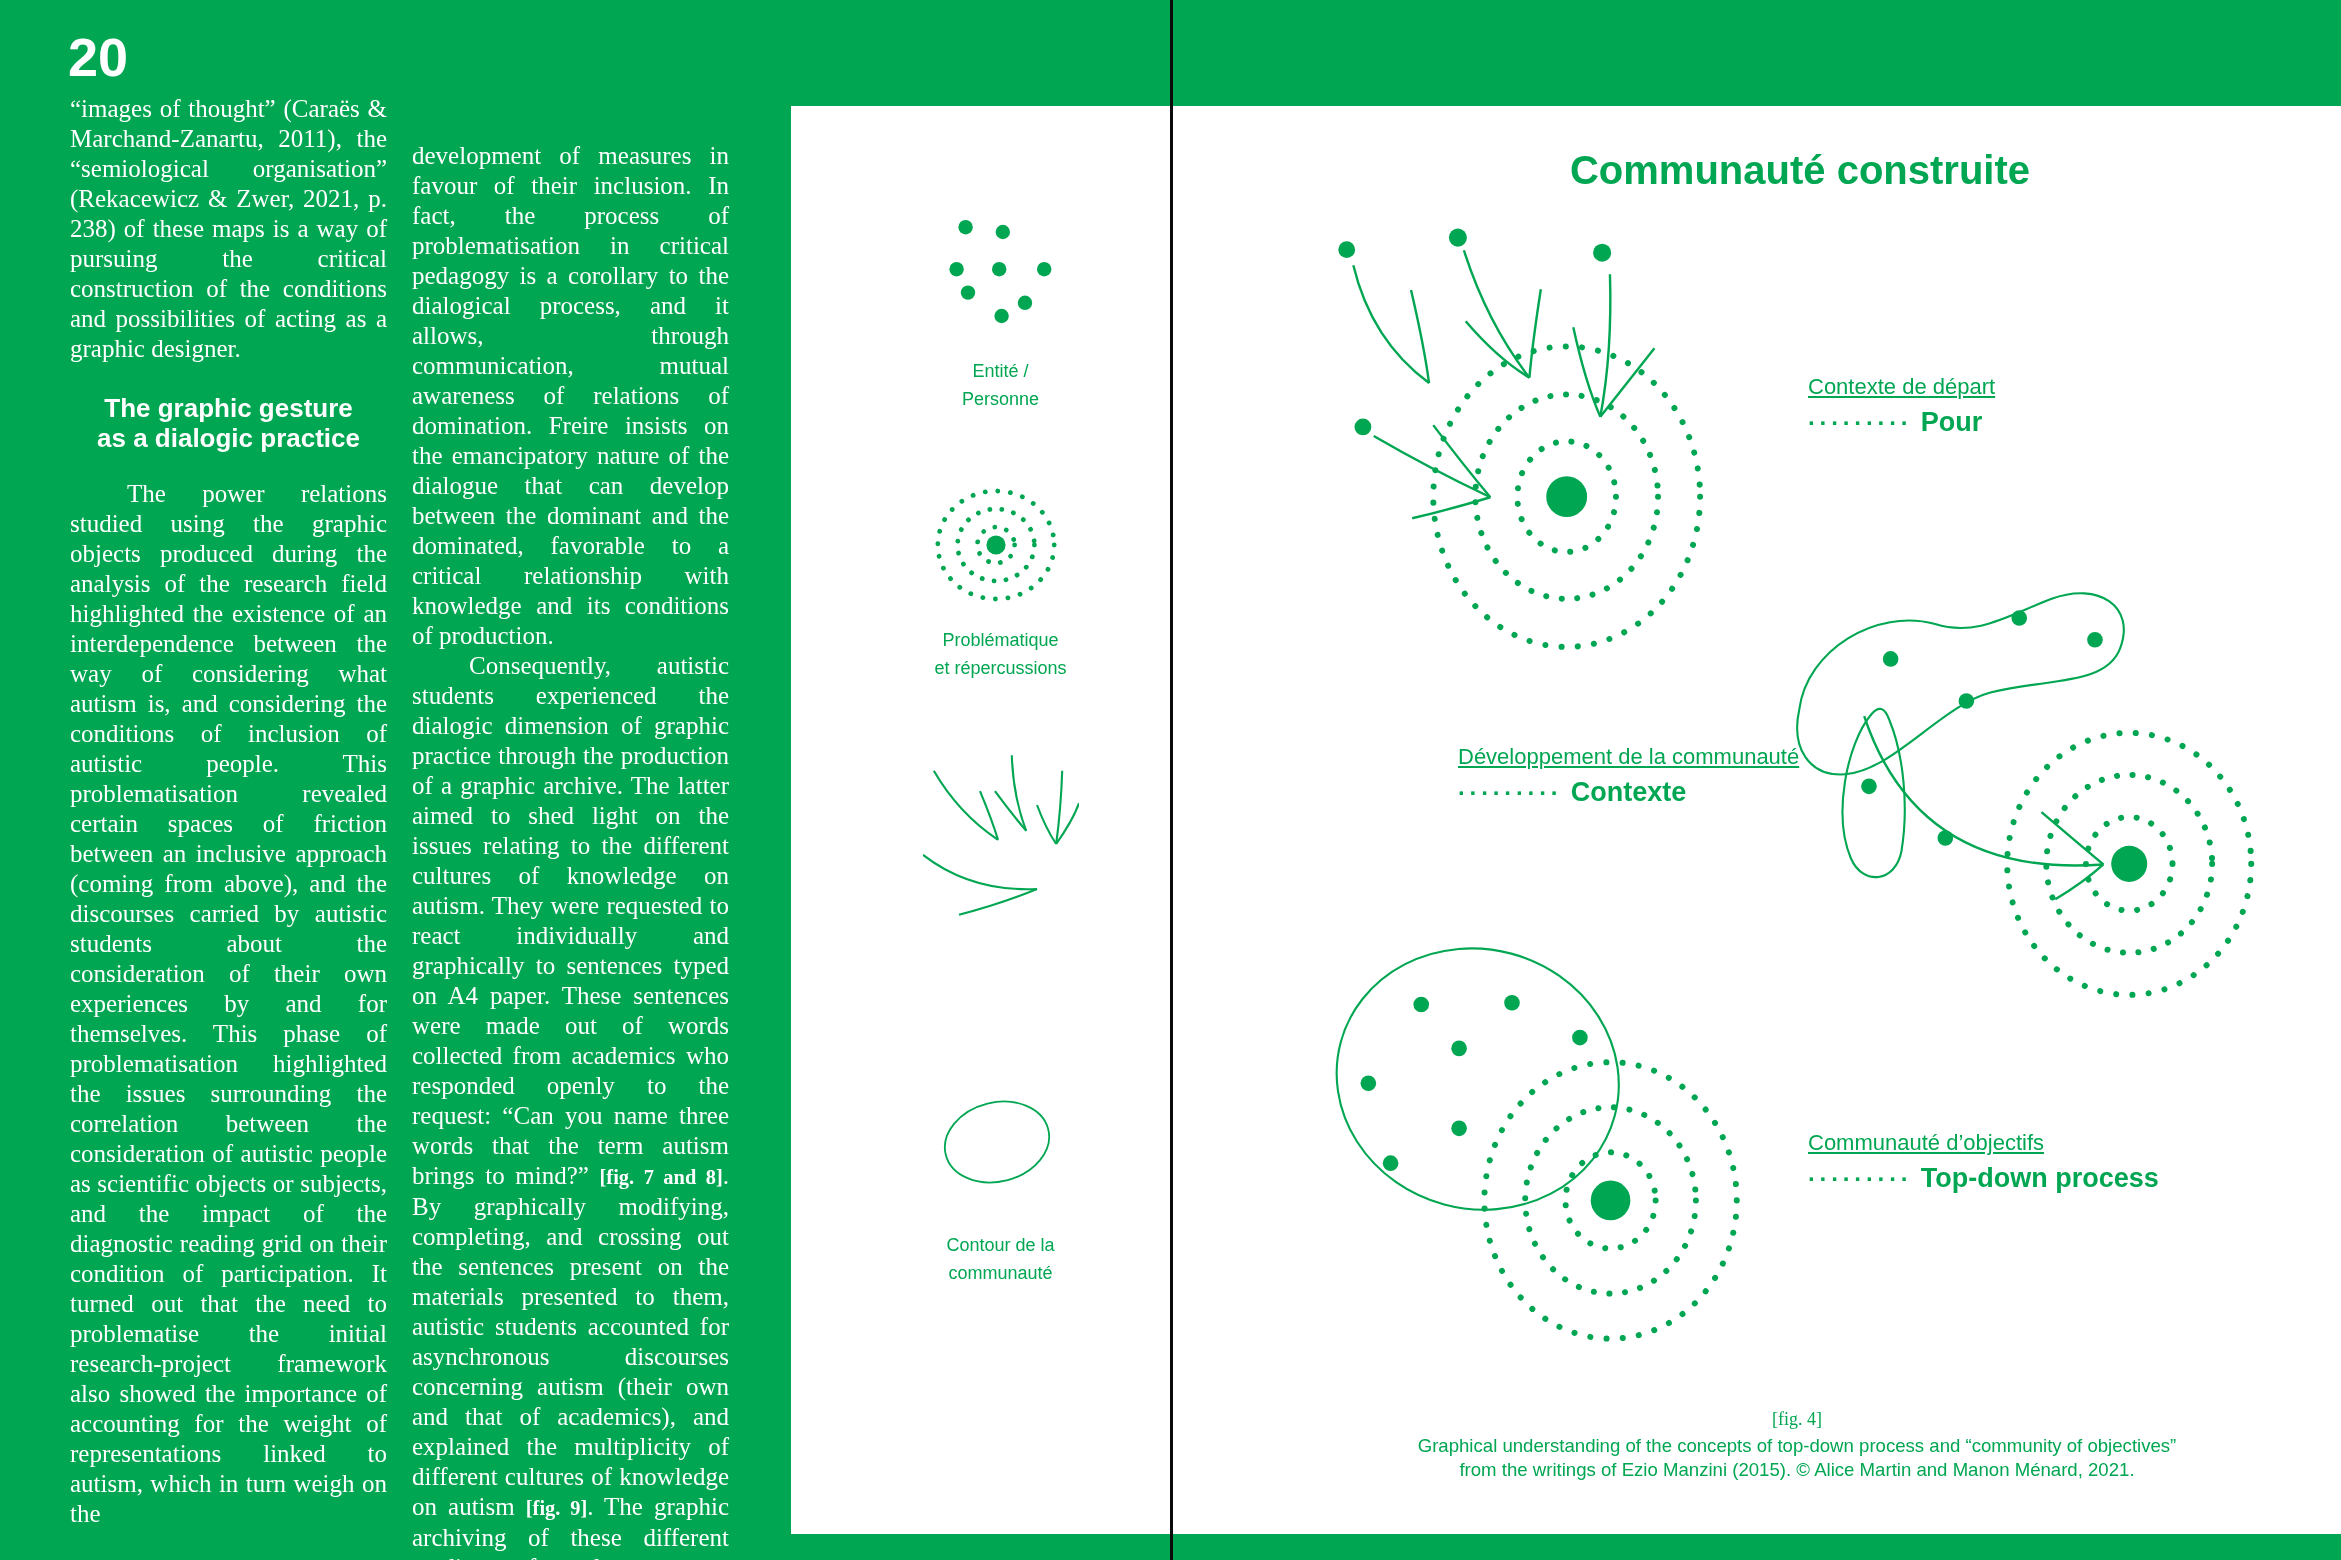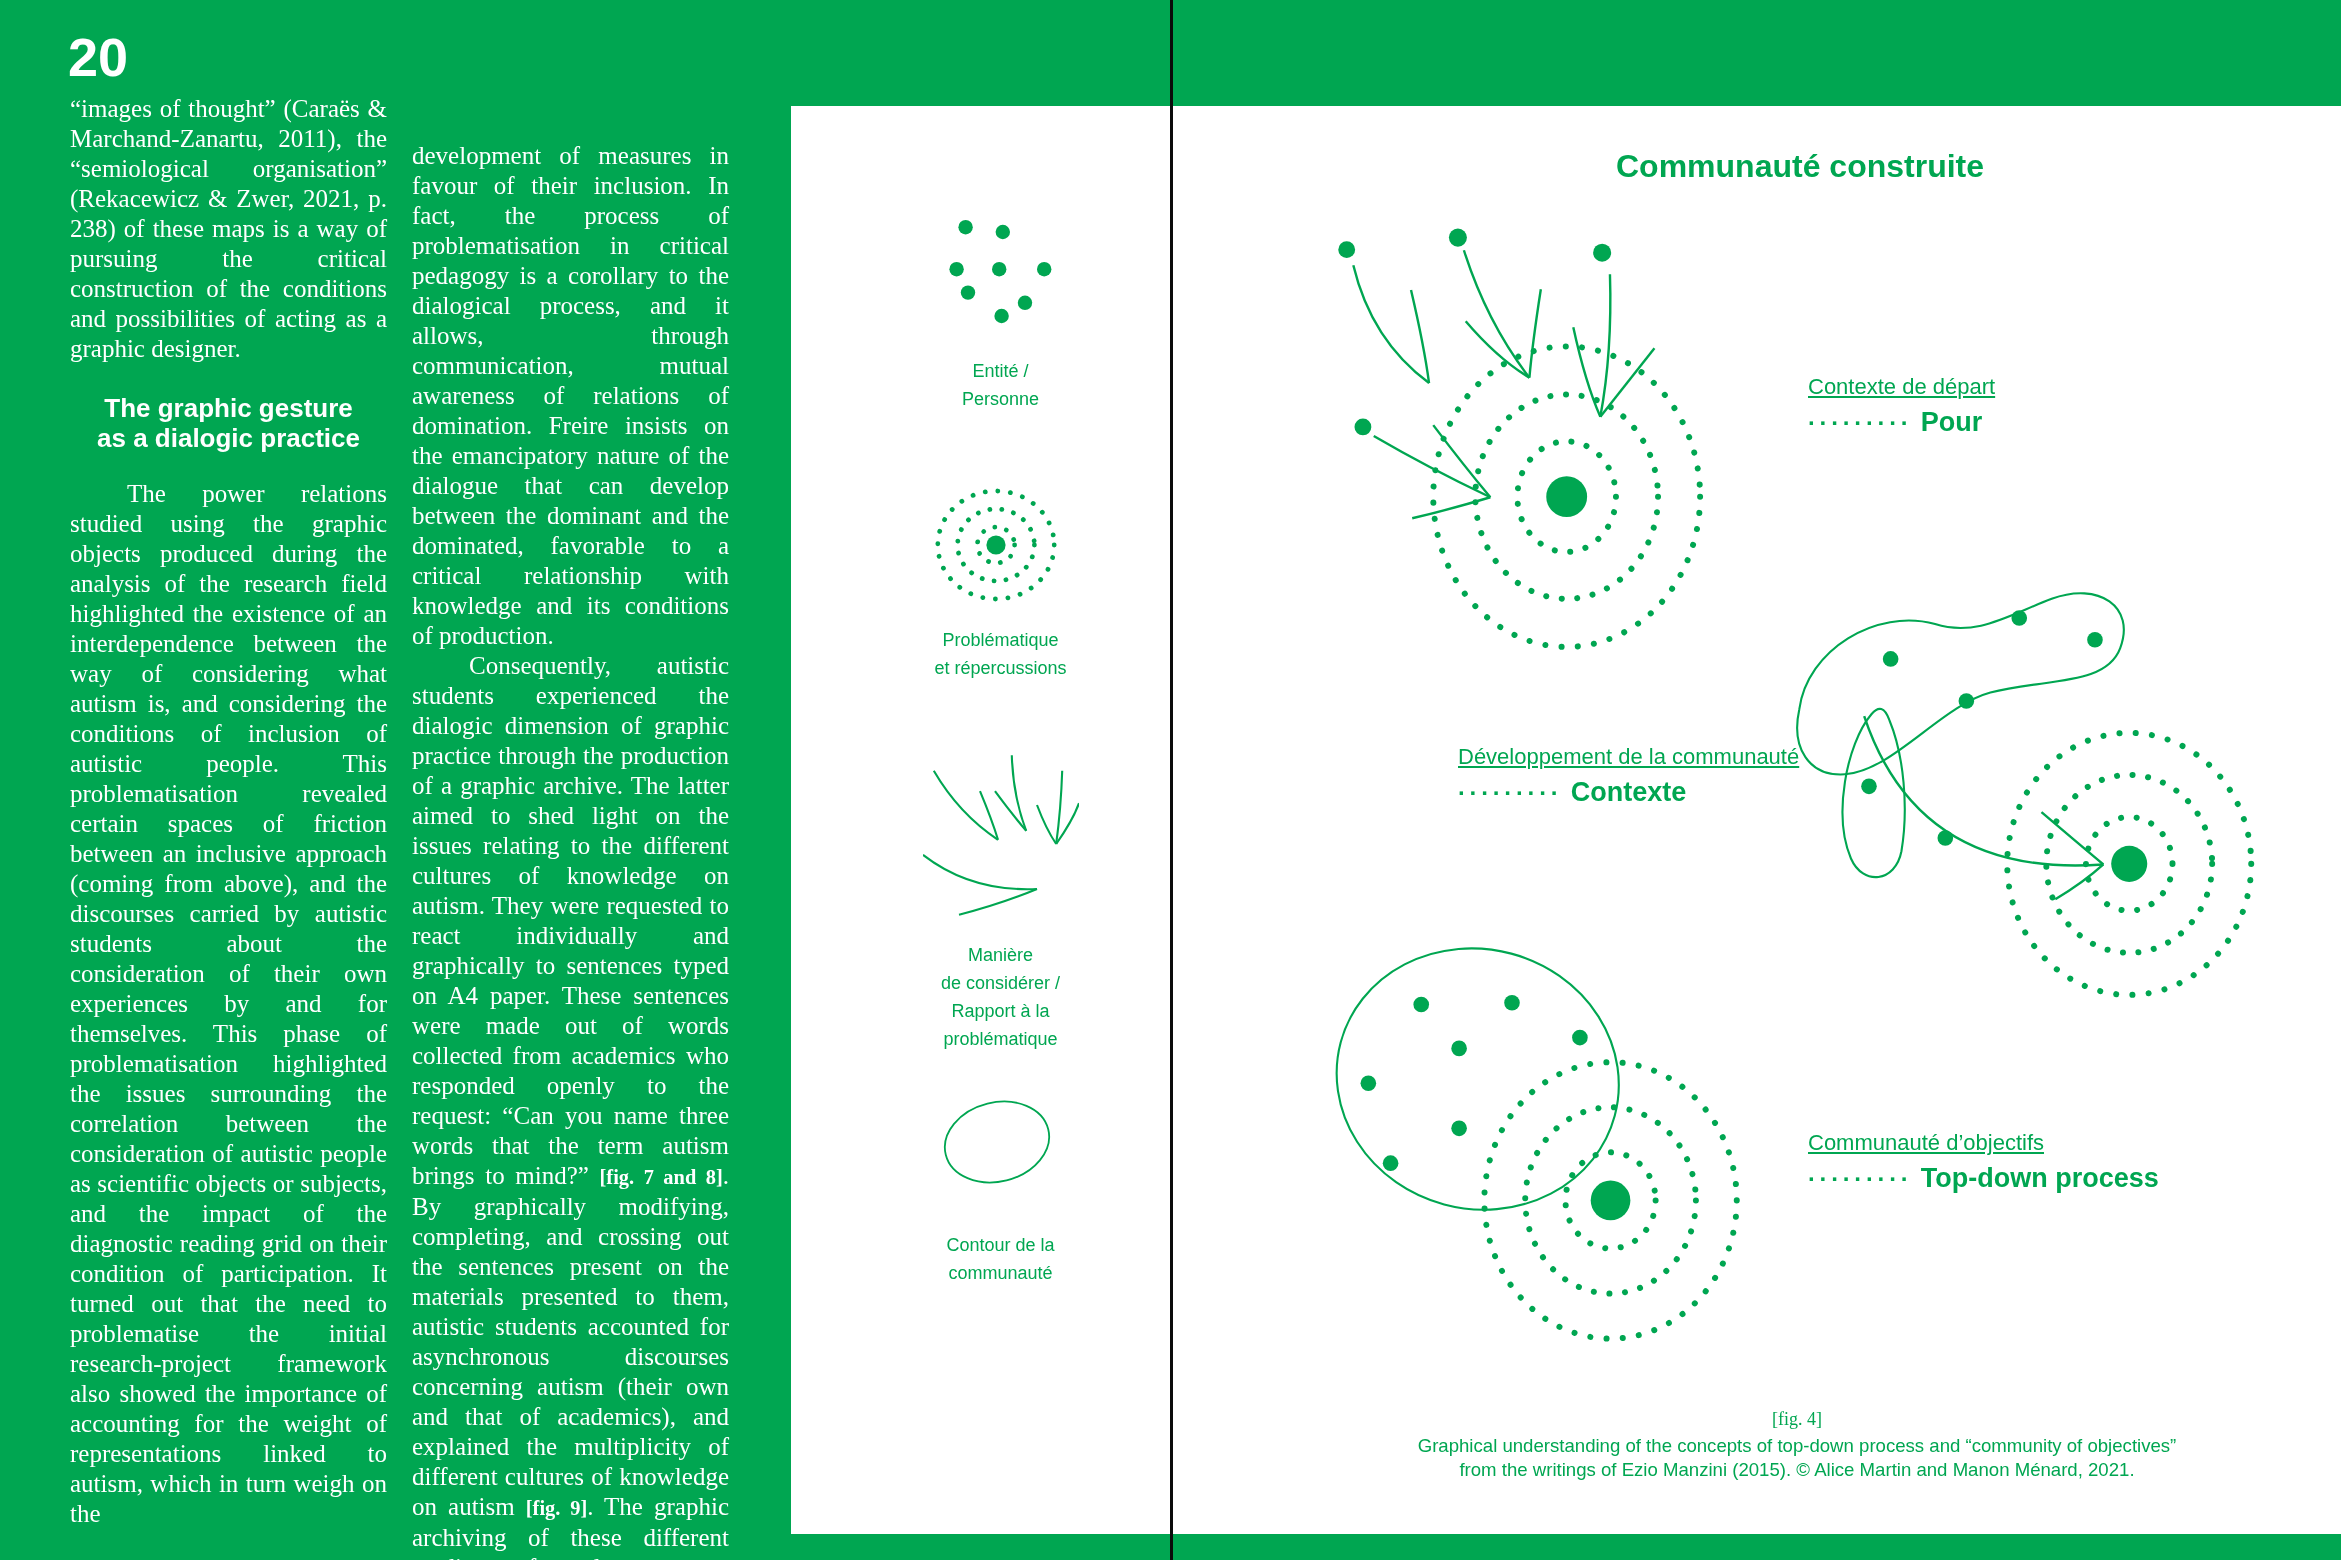--- a/index.html
+++ b/index.html
@@ -46,21 +46,21 @@
   .legend-label{
     position:absolute;left:0;width:100%;
     text-align:center;color:#00a651;
     font-size:18px;line-height:28px;white-space:pre-line;
   }
   .legend-icon{position:absolute;}
 
   
   .diagram-title{
     position:absolute;left:627px;top:42px;transform:translateX(-50%);
-    color:#00a651;font-weight:bold;font-size:32px;white-space:nowrap;
+    color:#00a651;font-weight:bold;font-size:40px;white-space:nowrap;
   }
   .diagram-svg{position:absolute;left:0;top:0;}
   .annotation{position:absolute;color:#00a651;}
   .ann-title{font-size:22px;line-height:24px;margin-bottom:8.4px;white-space:nowrap;text-decoration:underline;}
   .ann-line{white-space:nowrap;}
   .leader{font-size:24px;font-weight:bold;letter-spacing:3.6px;vertical-align:middle;}
   .term{font-size:27px;font-weight:bold;margin-left:8.4px;vertical-align:middle;}
   .caption{
     position:absolute;left:624px;top:1303px;transform:translateX(-50%);
     text-align:center;color:#00a651;
@@ -107,24 +107,20 @@
         <path d="M95,62 Q115,110 125,143"></path>
         <path d="M0,168 Q80,230 190,225"></path>
         <path d="M60,268 Q130,250 190,225"></path>
         <path d="M148,2 Q150,70 172,128"></path>
         <path d="M120,62 Q148,100 172,128"></path>
         <path d="M232,28 Q230,90 222,150"></path>
         <path d="M190,85 Q205,125 222,150"></path>
         <path d="M222,150 Q250,110 260,82"></path>
       </g>
     </svg>
-    <div class="legend-label" style="top:835px">Manière
-de considérer /
-Rapport à la
-problématique</div>
 
     <svg class="legend-icon" style="left:149px;top:985px" width="114" height="102" viewBox="0 0 190 170">
       <ellipse cx="95" cy="85" rx="88" ry="66" fill="none" stroke="#00a651" stroke-width="3" transform="rotate(-14 95 85)"></ellipse>
     </svg>
     <div class="legend-label" style="top:1125px">Contour de la
 communauté</div>
   </div>
 
   <div class="panel diagram-panel">
 

